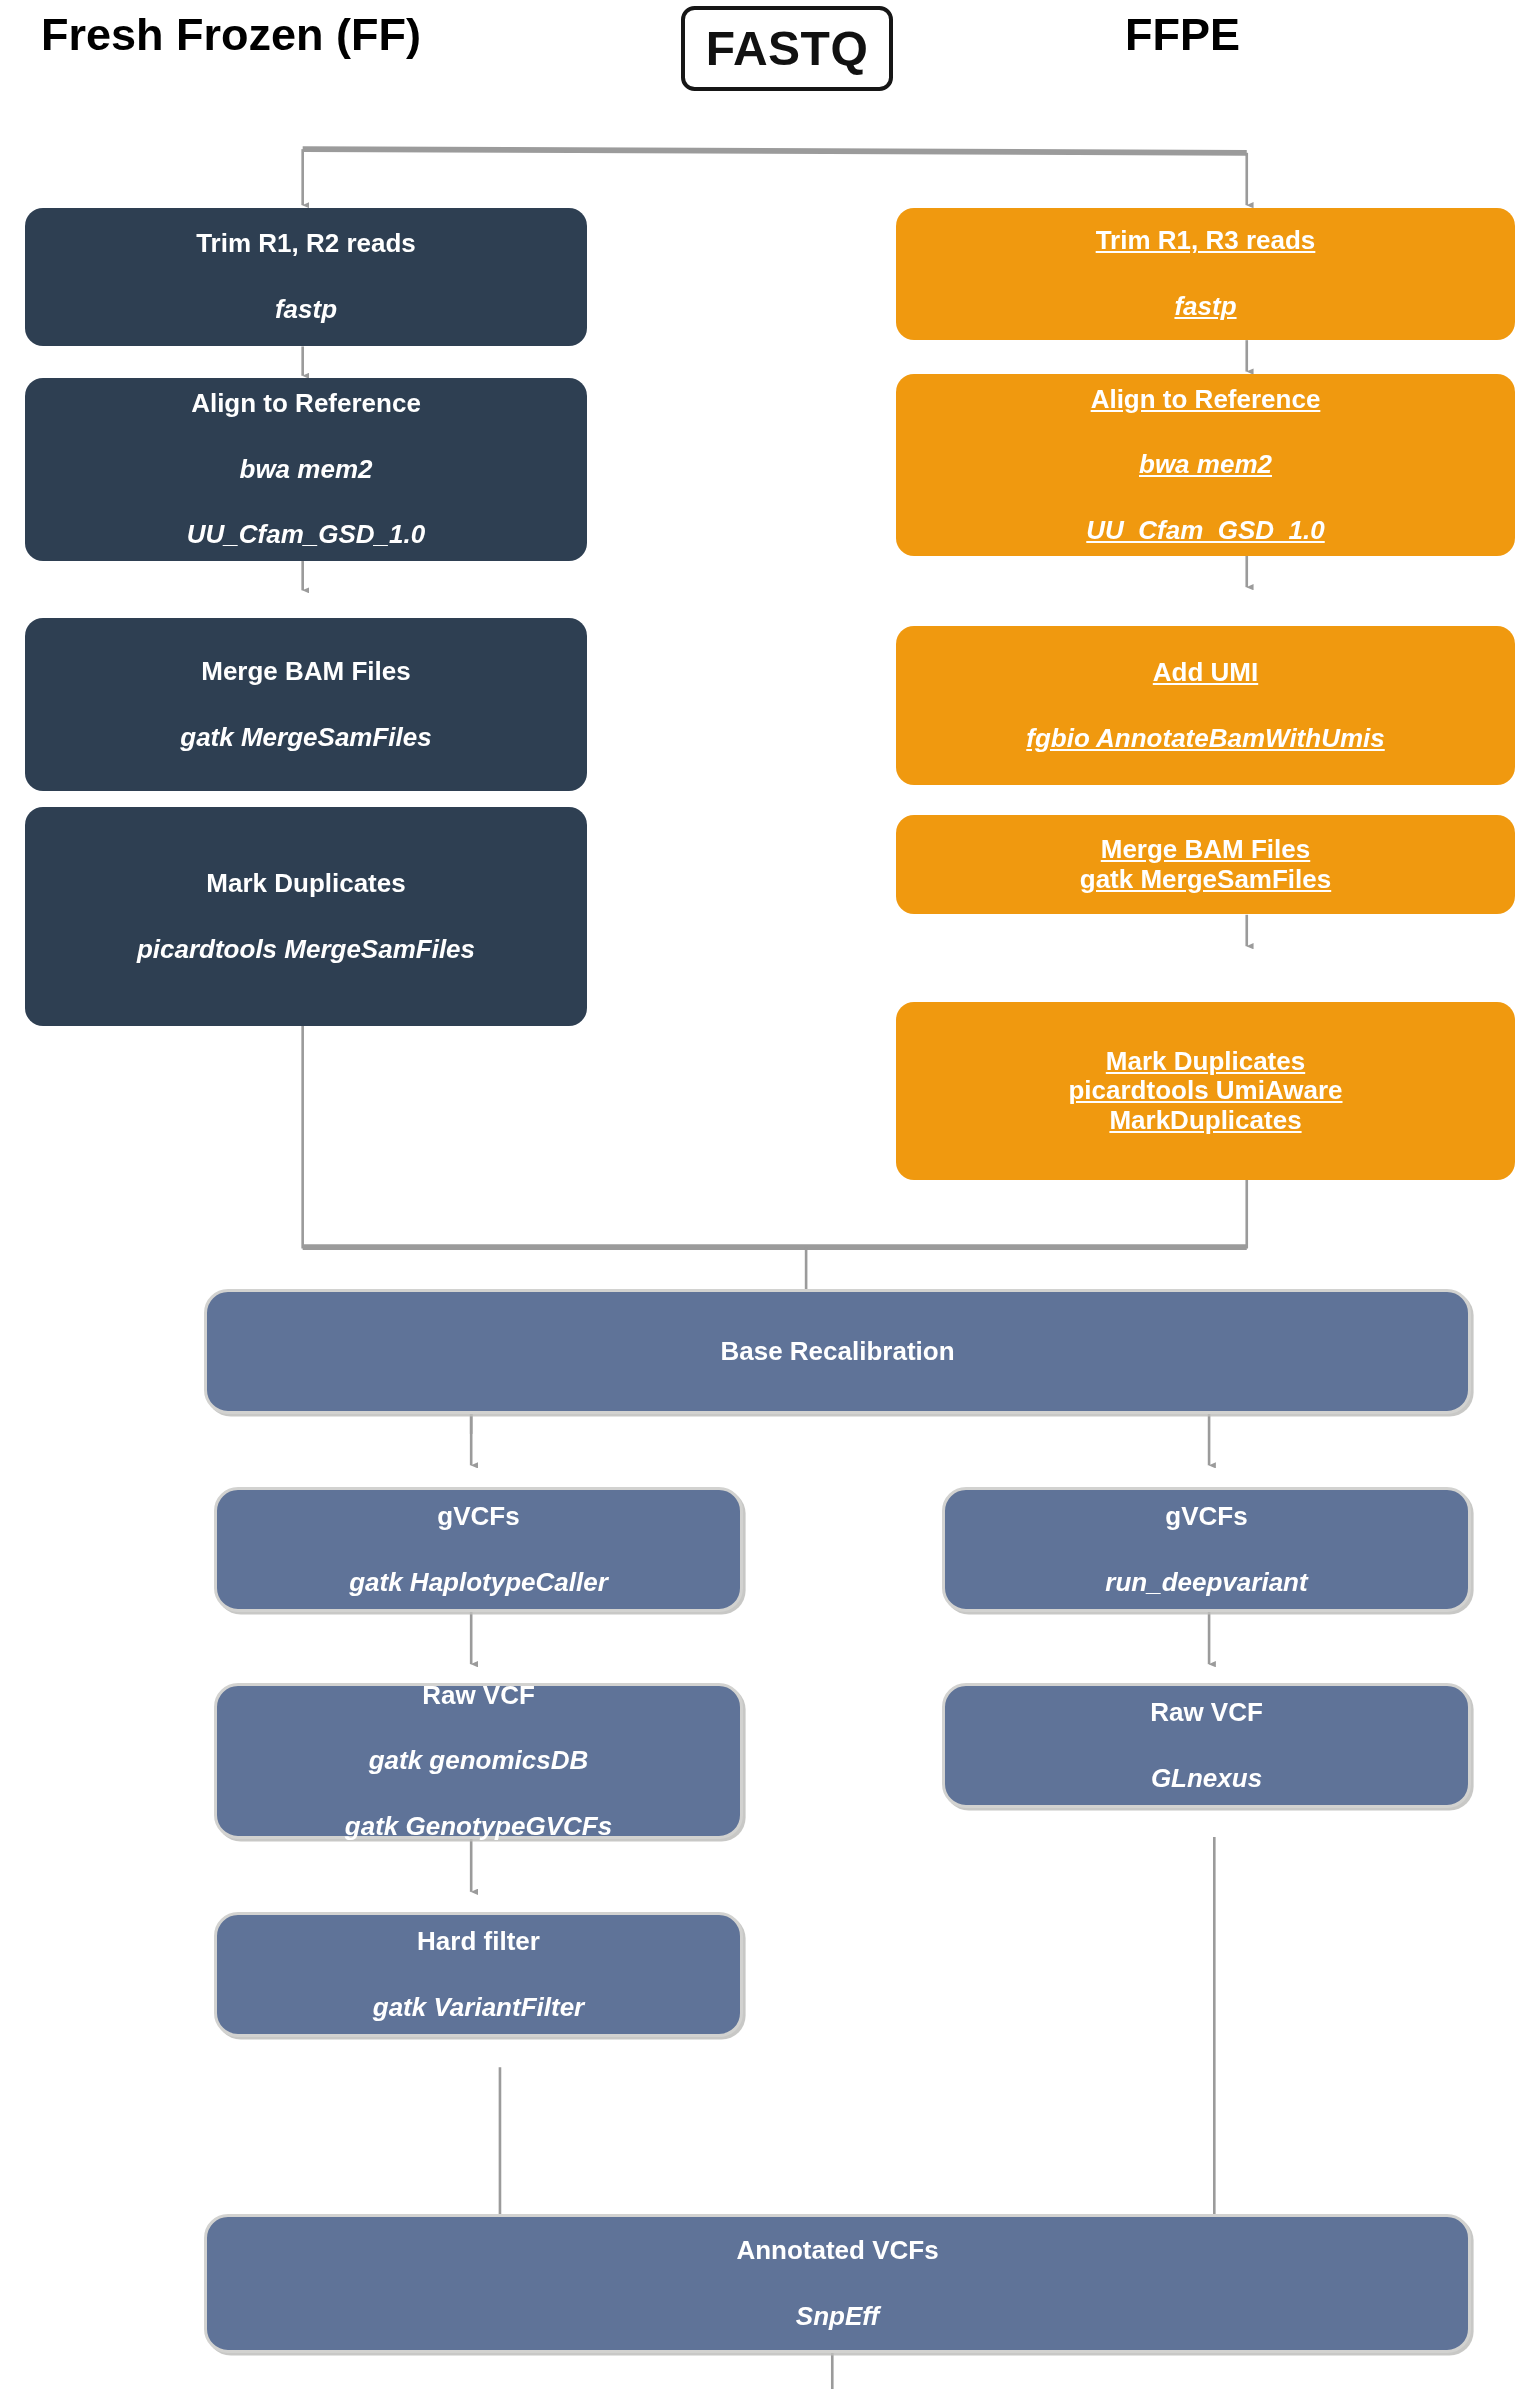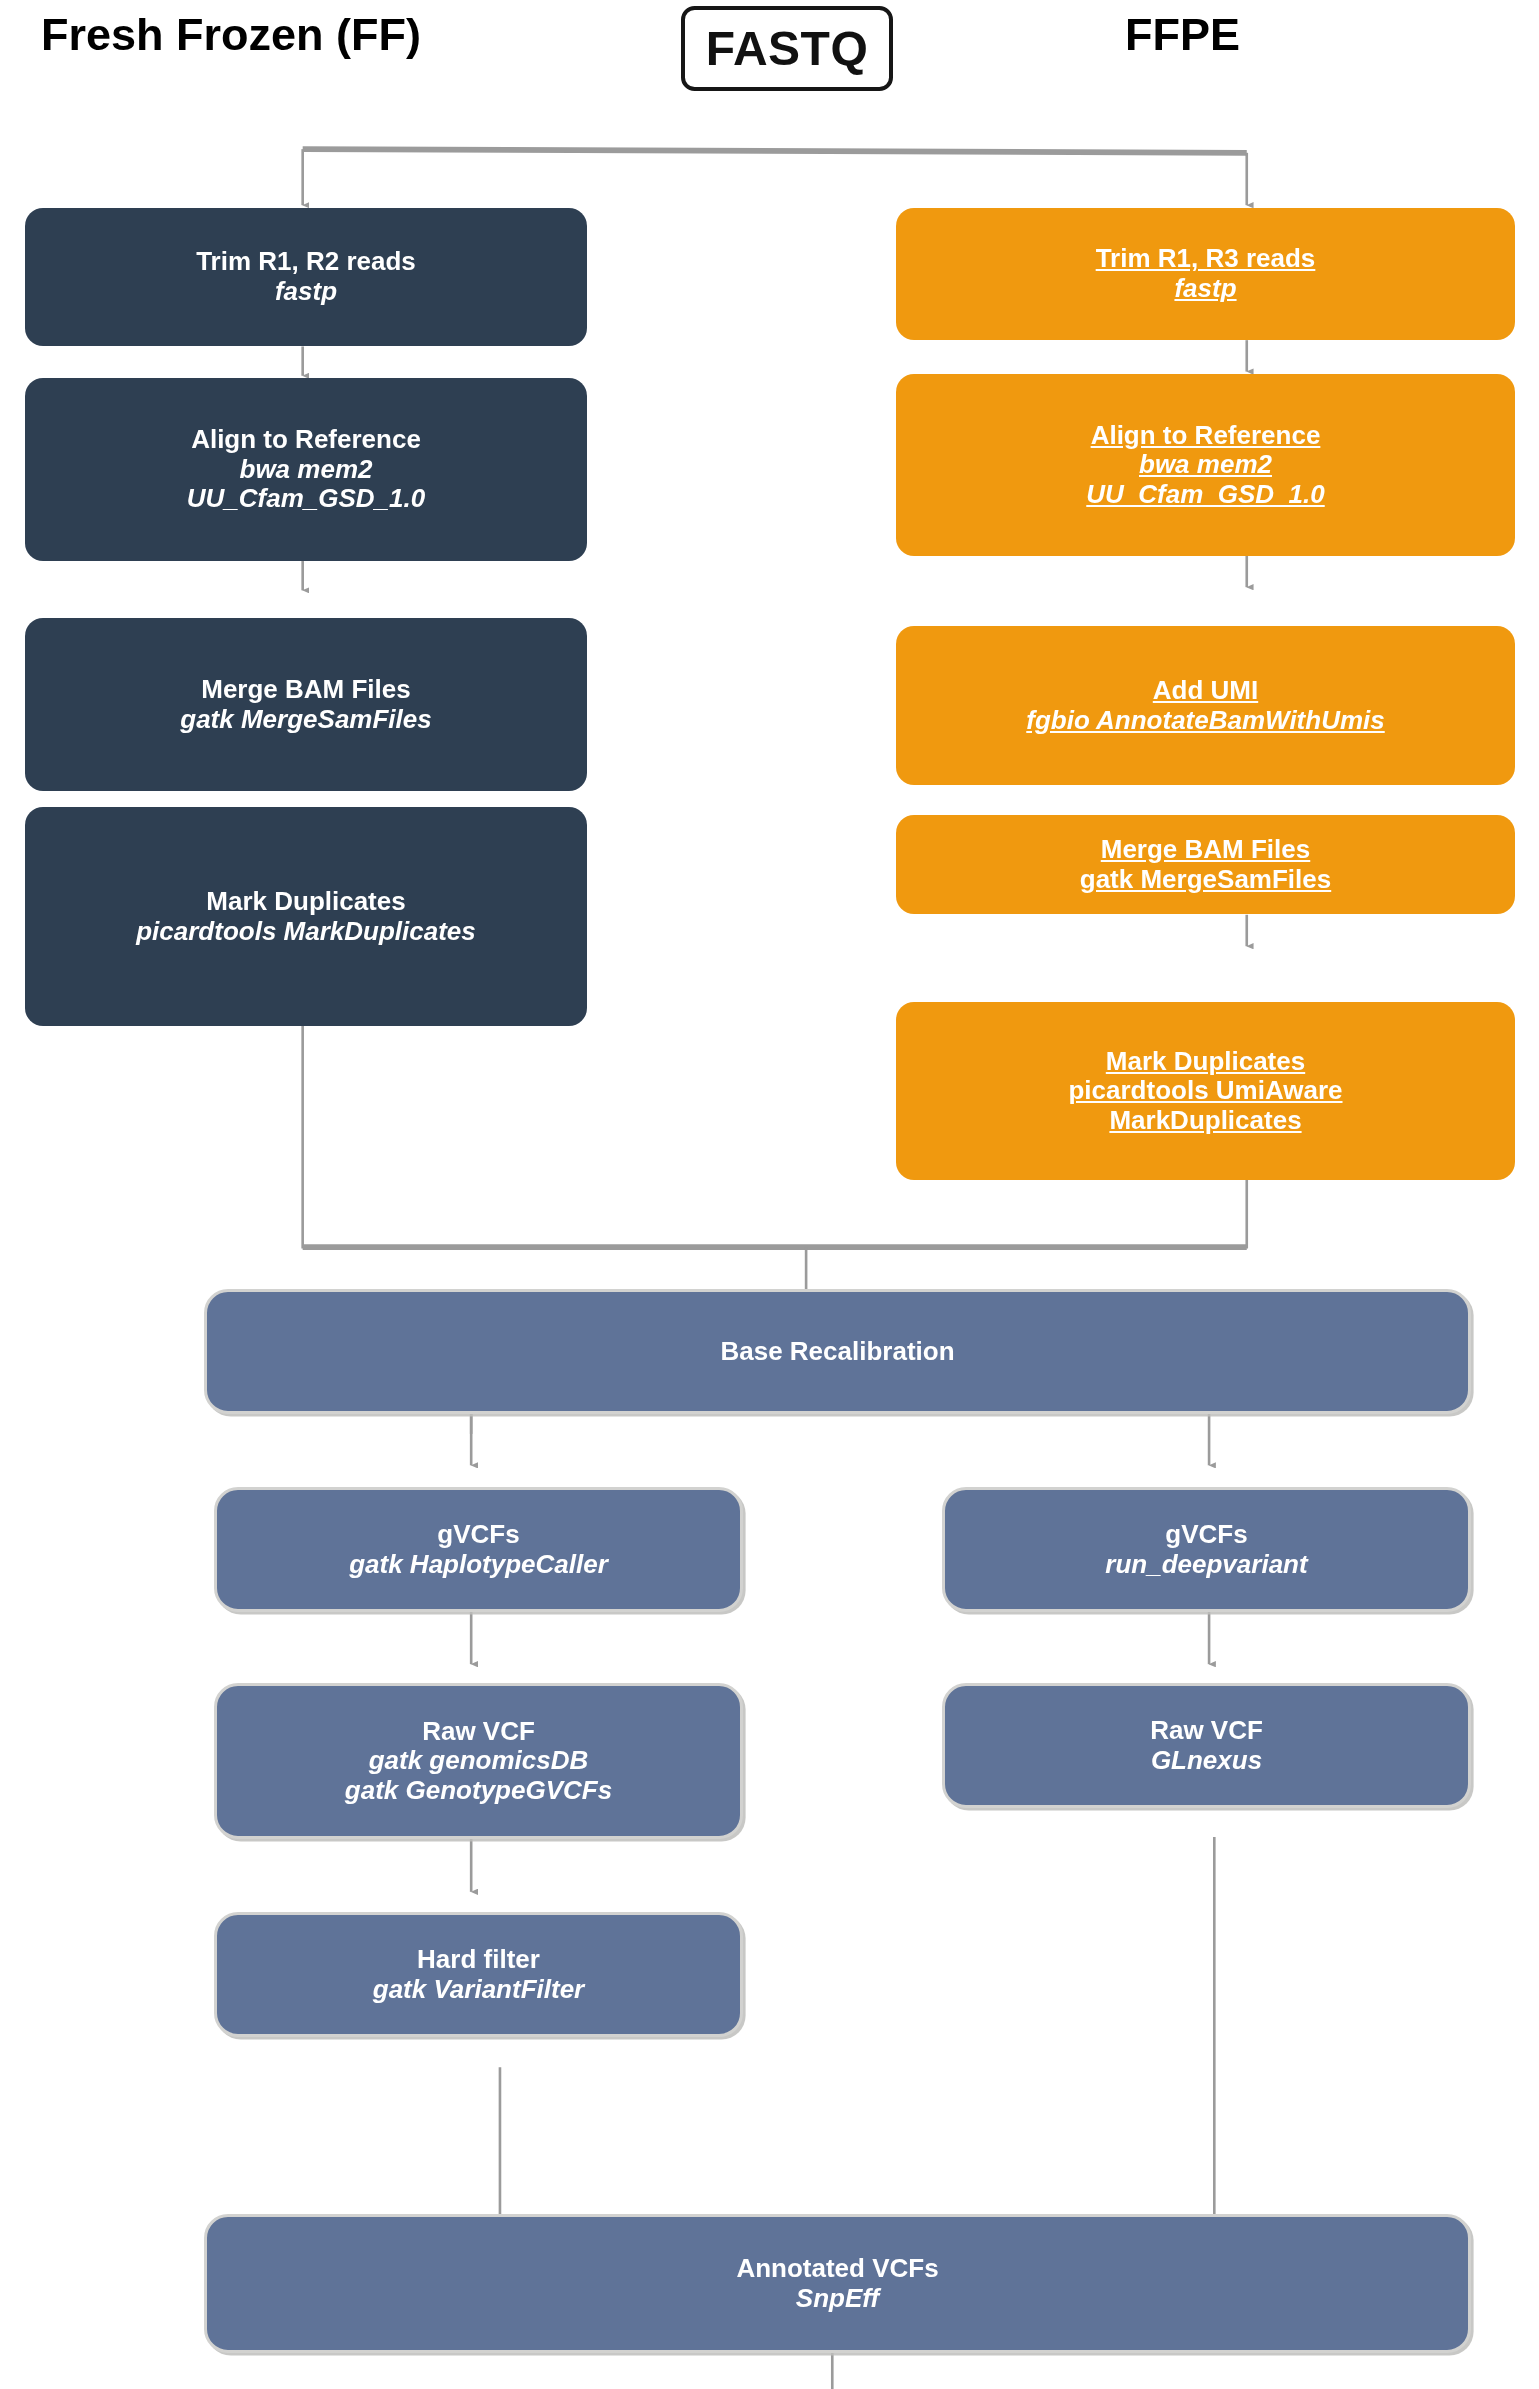--- a/index.html
+++ b/index.html
@@ -62,21 +62,21 @@
     text-align: center;
     padding: 4.2px 11.5px;
   }
   .node .line {
     display: block;
     font-weight: bold;
     font-size: 26px;
     line-height: 1.14;
     white-space: nowrap;
   }
-  .node .line.ital { font-style: italic; }
+  .node .line.ital { font-style: italic; margin-top: 36px; }
 
   .node.navy {
     background: #2e3f52;
     border-radius: 18px;
   }
   .node.orange {
     background: #f0990f;
     border-radius: 18px;
     text-decoration: underline;
   }
@@ -152,21 +152,21 @@
     <span class="line ital">UU_Cfam_GSD_1.0</span>
   </div>
 
   <div class="node navy" style="left:25px; top:618px; width:562px; height:173px;">
     <span class="line">Merge BAM Files</span>
     <span class="line ital">gatk MergeSamFiles</span>
   </div>
 
   <div class="node navy" style="left:25px; top:807px; width:562px; height:219px;">
     <span class="line">Mark Duplicates</span>
-    <span class="line ital">picardtools MarkDuplicates</span>
+    <span class="line ital">picardtools MergeSamFiles</span>
   </div>
 
   <div class="node orange" style="left:896px; top:208px; width:619px; height:132px;">
     <span class="line">Trim R1, R3 reads</span>
     <span class="line ital">fastp</span>
   </div>
 
   <div class="node orange" style="left:896px; top:374px; width:619px; height:182px;">
     <span class="line">Align to Reference</span>
     <span class="line ital">bwa mem2</span>

